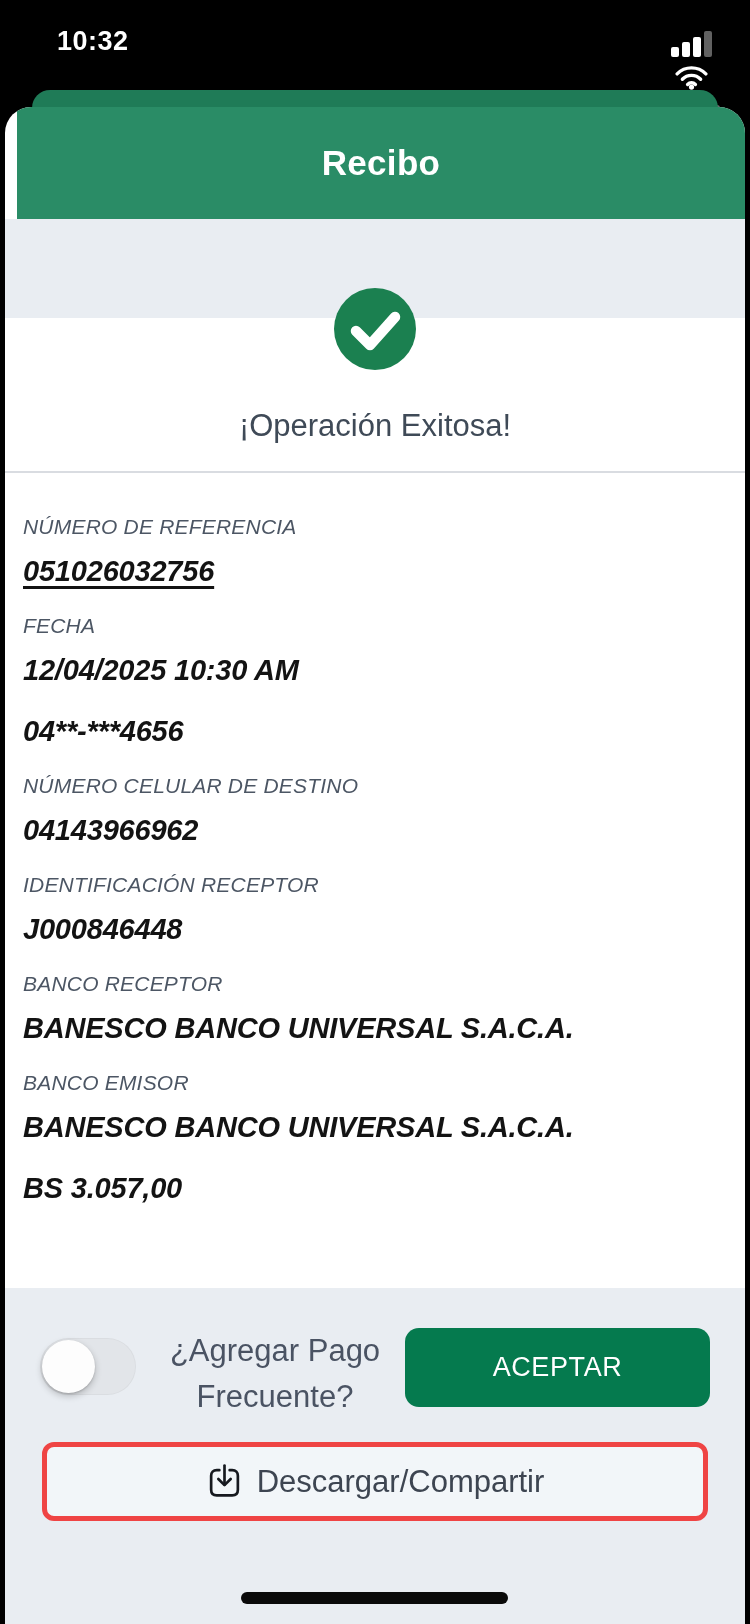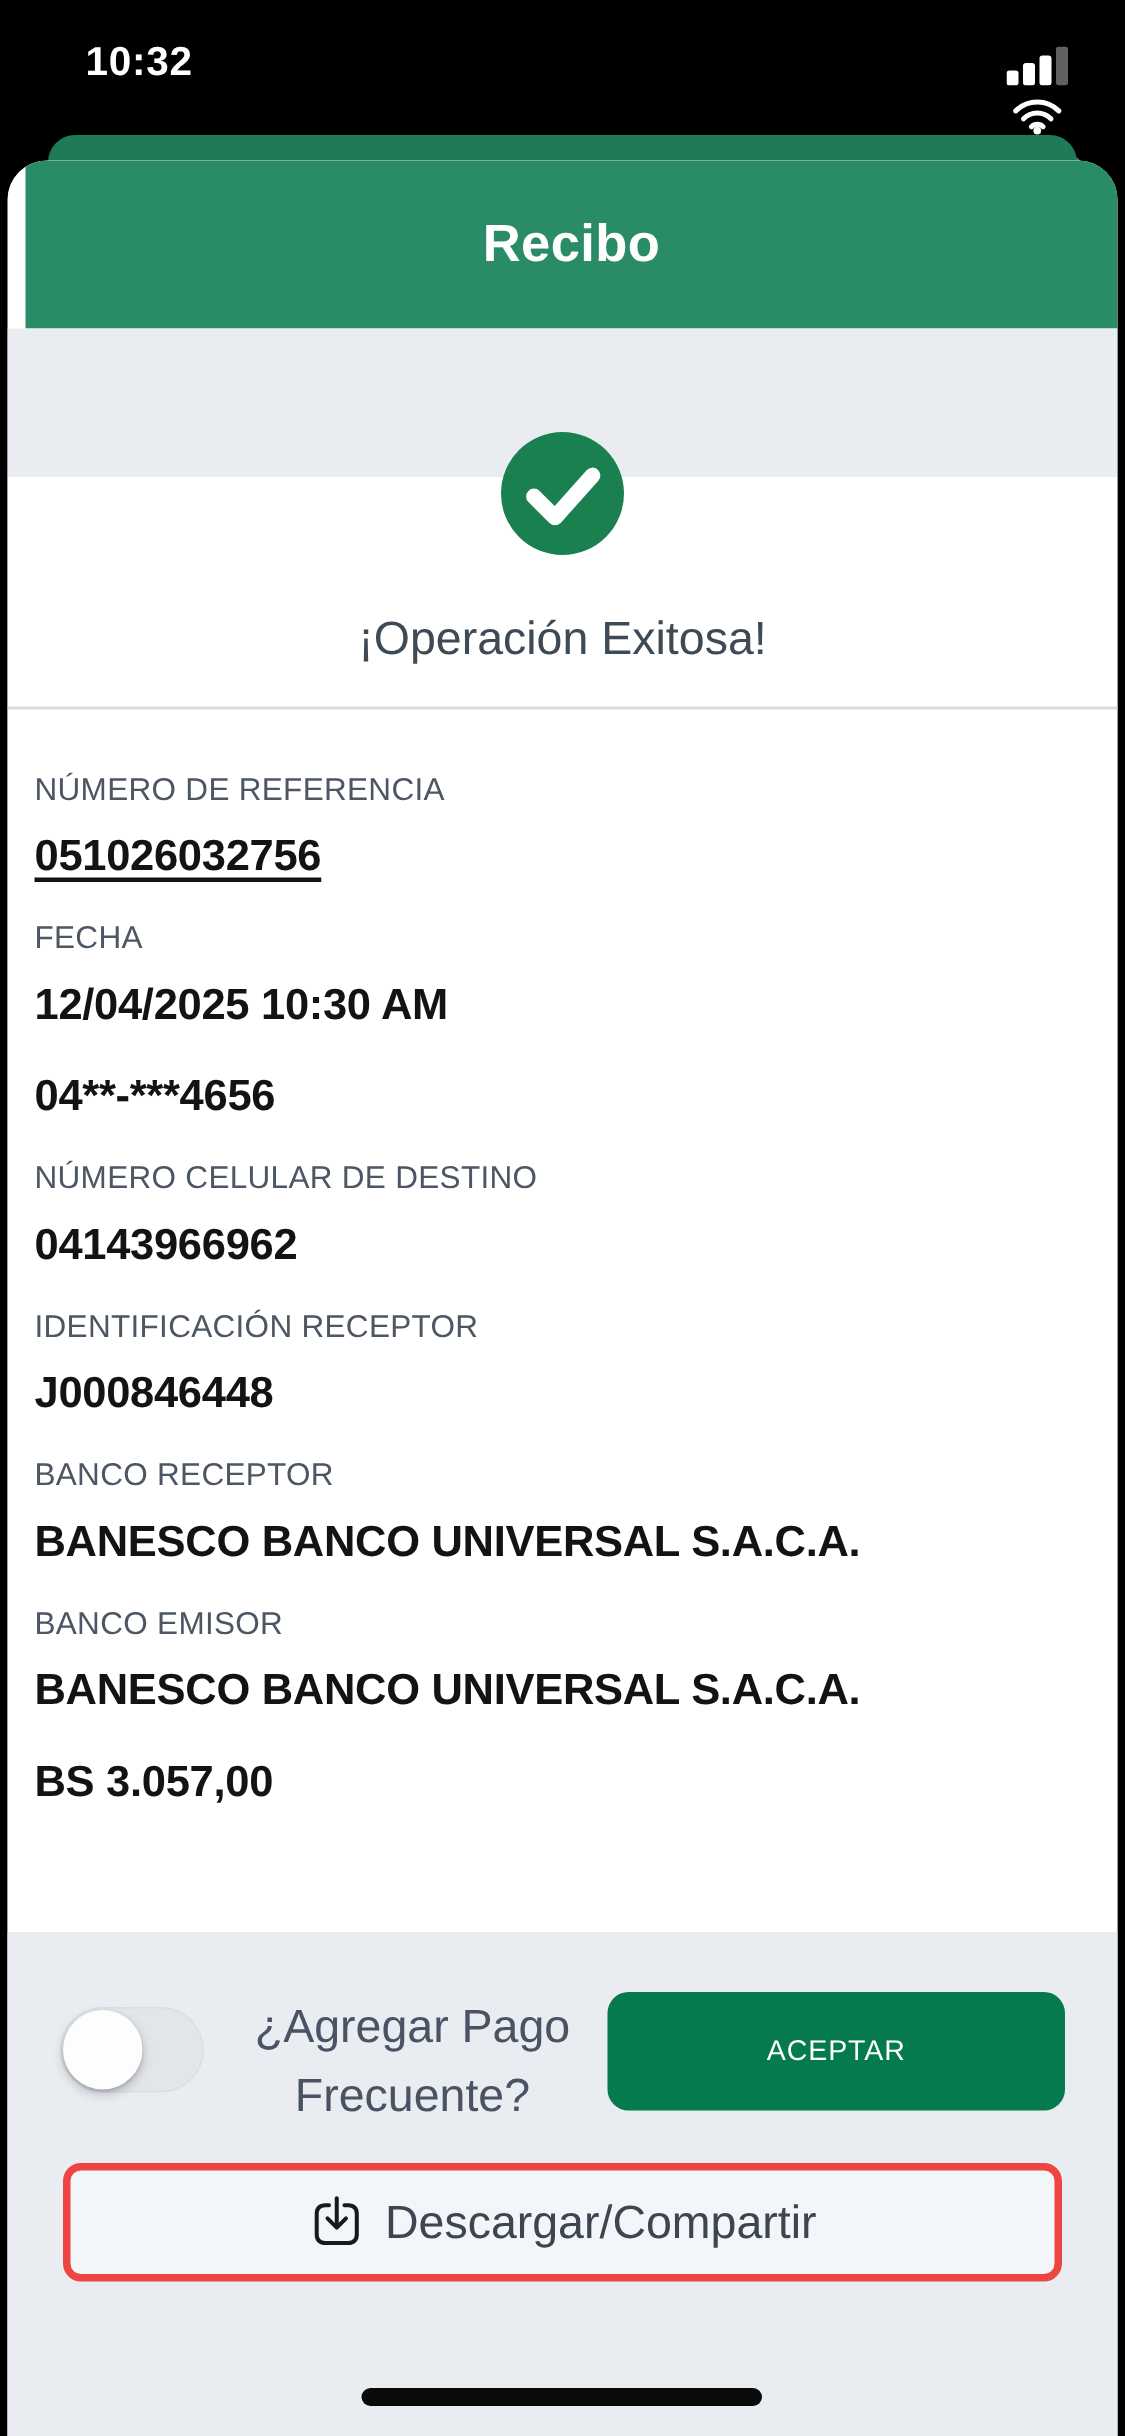--- a/index.html
+++ b/index.html
@@ -29,32 +29,32 @@
   .card{position:absolute;top:107px;left:5px;right:5px;bottom:0;background:#fff;border-radius:26px 26px 0 0;overflow:hidden;display:flex;flex-direction:column;}
   .card-header{height:112px;background:var(--header-green);display:flex;align-items:center;justify-content:center;flex:0 0 auto;margin-left:12px;}
   .card-title{color:#fff;font-size:35px;font-weight:700;letter-spacing:.3px;}
   .gray-band{height:99px;background:var(--panel-gray);flex:0 0 auto;}
 
   
   .content{position:relative;flex:1;background:#fff;}
   .check-circle{position:absolute;top:-30px;left:50%;margin-left:-41px;width:82px;height:82px;border-radius:50%;background:var(--check-green);display:flex;align-items:center;justify-content:center;}
   .success-title{margin-top:91px;text-align:center;font-size:31px;line-height:33px;color:#3f4a57;}
   .divider{margin-top:29px;height:2px;background:#d9dce1;}
-  .details{padding:39px 20px 0 18px;}
+  .details{padding:39px 20px 0 18px;font-style:italic;}
   .detail-row{margin-bottom:19px;}
   .detail-label{font-size:21px;line-height:30px;font-weight:500;color:var(--label-gray);letter-spacing:.2px;margin-bottom:8px;}
   .detail-value{font-size:29px;line-height:42px;font-weight:800;color:var(--value-black);letter-spacing:-.2px;}
   .detail-value.underlined{text-decoration:underline;text-decoration-thickness:2.5px;text-underline-offset:5px;}
 
   
   .footer{position:absolute;left:0;right:0;bottom:0;height:336px;background:var(--panel-gray);}
   .toggle{position:absolute;left:35px;top:50px;width:96px;height:57px;border-radius:29px;background:#e2e5e9;box-shadow:inset 0 0 0 1px rgba(0,0,0,.03);}
   .toggle-knob{position:absolute;left:2px;top:2px;width:53px;height:53px;border-radius:50%;background:#fdfdfd;box-shadow:0 3px 7px rgba(0,0,0,.22),0 1px 2px rgba(0,0,0,.15);}
   .toggle-label{position:absolute;left:132px;top:40px;width:276px;text-align:center;font-size:31px;line-height:46px;color:#4a5363;}
-  .accept-btn{position:absolute;left:400px;top:40px;width:305px;height:79px;border:none;border-radius:14px;background:var(--accept-green);color:#fff;font-size:19px;font-weight:400;letter-spacing:.6px;font-family:inherit;display:flex;align-items:center;justify-content:center;cursor:pointer;}
+  .accept-btn{position:absolute;left:400px;top:40px;width:305px;height:79px;border:none;border-radius:14px;background:var(--accept-green);color:#fff;font-size:27px;font-weight:400;letter-spacing:.6px;font-family:inherit;display:flex;align-items:center;justify-content:center;cursor:pointer;}
   .download-btn{position:absolute;left:37px;top:154px;width:666px;height:79px;border:5px solid #ef4444;border-radius:12px;background:#f2f6f9;color:#3d4551;font-size:31px;font-weight:400;font-family:inherit;display:flex;align-items:center;justify-content:center;gap:14px;cursor:pointer;}
   .home-indicator{position:absolute;left:50%;margin-left:-134px;top:304px;width:267px;height:12px;border-radius:7px;background:#0a0a0a;}
 </style>
 </head>
 <body>
 
 <div class="screen">
 
   <div class="status-time">10:32</div>
   <div class="status-icons">

